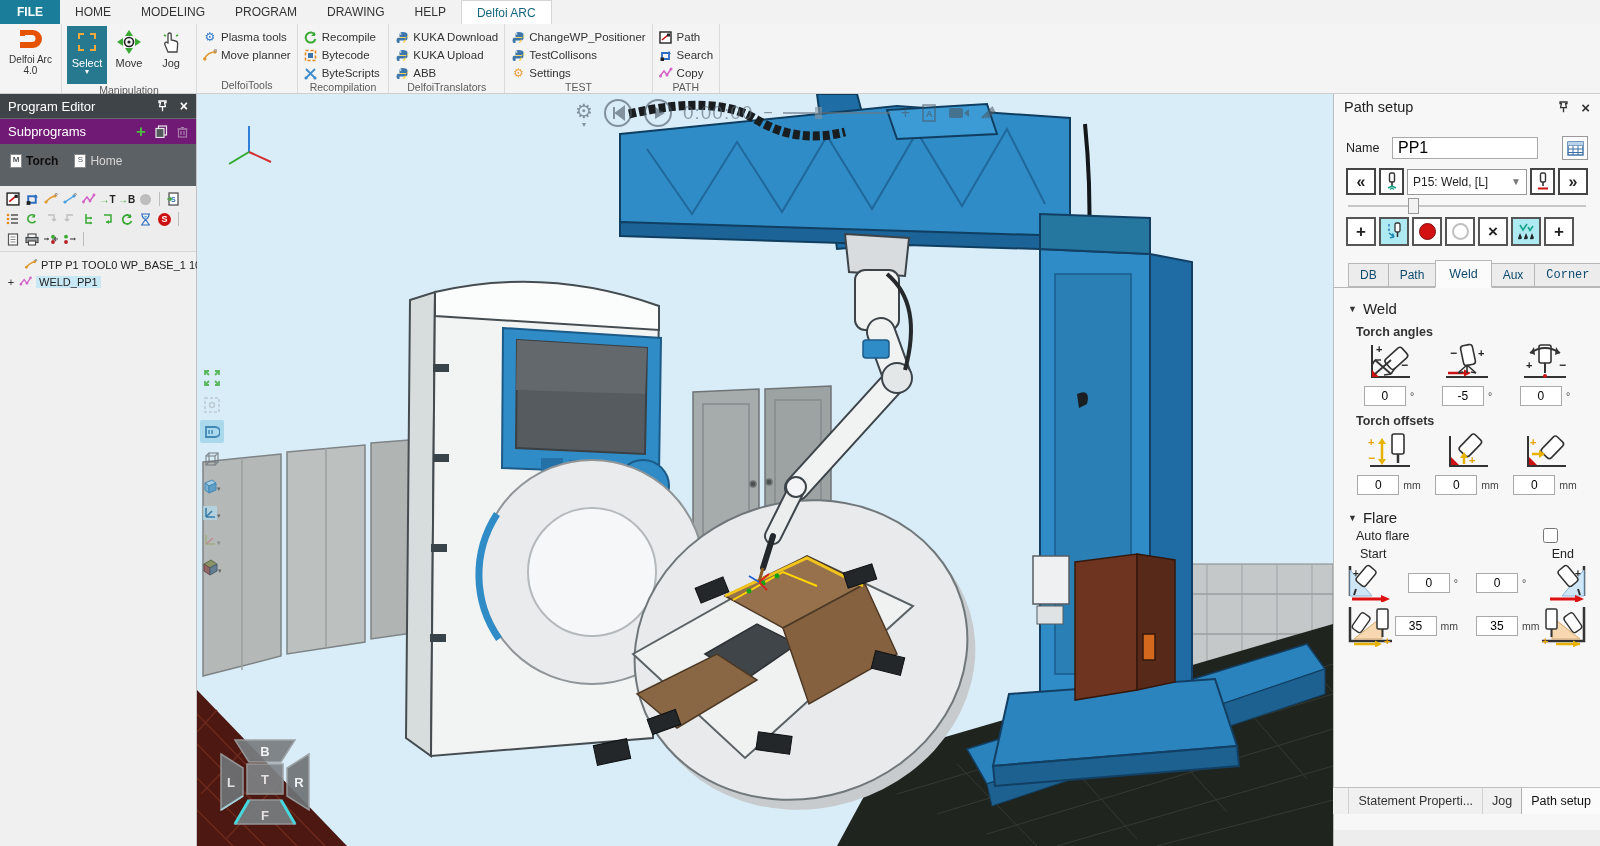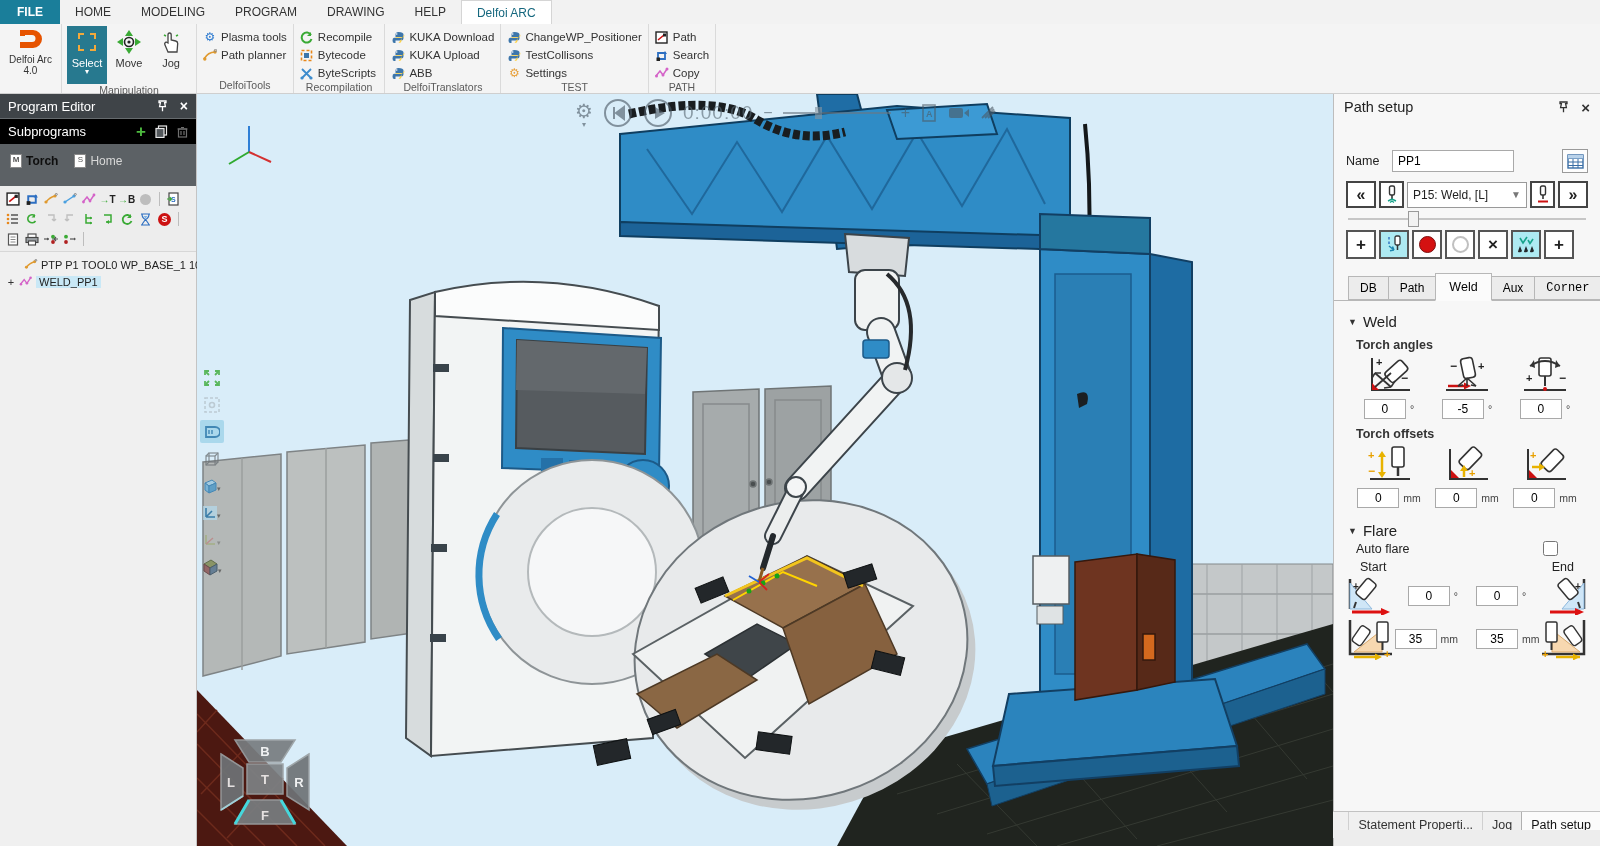--- a/index.html
+++ b/index.html
@@ -23,21 +23,21 @@
   .bigbtn .caret { font-size:8px; line-height:6px; }
   .small-items { display:flex; flex-direction:column; gap:2px; padding-top:3px; }
   .ritem { display:flex; align-items:center; gap:4px; font-size:11.5px; color:#333; height:16px; cursor:pointer; white-space:nowrap; padding:0 2px; }
   .ritem .ic { width:14px; height:14px; display:flex; align-items:center; justify-content:center; font-size:12px; }
   
   #main { display:flex; height:752px; }
   
   #left-panel { width:197px; background:#f0f0f0; border-right:1px solid #c4c4c4; display:flex; flex-direction:column;justify-content:space-between; }
   .lp-header { height:24px; background:#3f4448; color:#fff; display:flex; align-items:center; padding:0 8px; font-size:13px; }
   .lp-header .sp { flex:1; }
-  .lp-sub { height:26px; background:#000000; color:#fff; display:flex; align-items:center; padding:0 8px; font-size:13px; border-top:1px solid #666b6e; }
+  .lp-sub { height:26px; background:#701a75; color:#fff; display:flex; align-items:center; padding:0 8px; font-size:13px; border-top:1px solid #666b6e; }
   .lp-sub .sp { flex:1; }
   .lp-tabs { height:34px; background:#5c6165; display:flex; align-items:center; gap:16px; padding:0 10px; }
   .lp-tab { display:flex; align-items:center; gap:4px; font-size:12px; color:#d8d8d8; cursor:pointer; }
   .lp-tab.active { color:#0e0e0e; font-weight:bold; }
   .docic { width:12px; height:14px; background:#fff; border:1px solid #8a8a8a; font-size:8px; color:#555; display:flex; align-items:flex-start; justify-content:center; line-height:9px; }
   .lp-darkpad { height:8px; background:#5c6165; }
   .lp-toolbar { background:#ededed; border-bottom:1px solid #d7d7d7; padding:3px 4px 2px; }
   .tb-row { display:flex; align-items:center; height:20px; gap:2px; }
   .tbi { width:17px; height:17px; display:flex; align-items:center; justify-content:center; font-size:12px; cursor:pointer; }
   .tb-sep { width:1px; height:14px; background:#bdbdbd; margin:0 3px; }
@@ -56,39 +56,39 @@
   .vp-left-toolbar { position:absolute; left:3px; top:272px; display:flex; flex-direction:column; gap:4px; opacity:.8; }
   .vlt { width:24px; height:23px; display:flex; align-items:center; justify-content:center; border-radius:2px; }
   .vlt.on { background:#9fd3ea; }
   .viewcube { position:absolute; left:16px; bottom:14px; opacity:.92; }
   
   #right-panel { width:267px; background:#f7f7f7; border-left:1px solid #bdbdbd; position:relative; font-size:12px; color:#222; }
   .rp-header { height:26px; display:flex; align-items:center; padding:0 10px; font-size:14.5px; color:#222; }
   .rp-header .sp { flex:1; }
   .rp-body { padding:4px 12px 0 12px; }
   .row { display:flex; align-items:center; }
-  .name-row { margin-top:25px; }
+  .name-row { margin-top:12px; }
   .name-row label { width:46px; font-size:12.5px; }
-  .name-row input { width:122px; height:22px; border:1px solid #a9a9a9; padding:0 5px; font-size:12px; font-family:inherit; }
+  .name-row input { width:146px; height:22px; border:1px solid #a9a9a9; padding:0 5px; font-size:16px; font-family:inherit; }
   .gridbtn { margin-left:auto; width:26px; height:24px; border:1px solid #9a9a9a; background:#fdfdfd; display:flex; align-items:center; justify-content:center; cursor:pointer; }
   .nav-row { margin-top:8px; gap:3px; }
   .navbtn { width:30px; height:27px; border:2px solid #444; background:#fff; font-size:16px; font-weight:bold; display:flex; align-items:center; justify-content:center; cursor:pointer; color:#222; }
   .torchbtn { width:25px; height:27px; border:2px solid #444; background:#fff; display:flex; align-items:center; justify-content:center; cursor:pointer; }
   .pt-select { flex:1; height:26px; border:1px solid #999; background:#fff; display:flex; align-items:center; padding:0 5px; font-size:12px; cursor:pointer; }
   .pt-select .caret { margin-left:auto; color:#777; font-size:10px; }
   .sim-slider { margin:10px 2px 0; height:2px; background:#c6c6c6; position:relative; }
   .sim-slider .th { position:absolute; left:25%; top:-7px; width:11px; height:16px; background:#f2f2f2; border:1px solid #999; }
   .act-row { margin-top:10px; gap:3px; }
   .actbtn { width:30px; height:29px; border:2px solid #555; background:#fff; display:flex; align-items:center; justify-content:center; font-size:17px; font-weight:bold; color:#222; cursor:pointer; }
   .actbtn.cyan { background:#aeeaf2; }
   .dot { width:17px; height:17px; border-radius:50%; }
   .dot.red { background:#d41111; border:1px solid #7d0f0f; }
   .dot.ring { background:transparent; border:2px solid #c0c0c0; }
   .rp-tabs { display:flex; align-items:flex-end; margin-top:13px; padding:0 2px; }
-  .rp-tab { padding:4px 11px; font-size:12px; background:#ececec; border:1px solid #b7b7b7; border-right:none; color:#000000; cursor:pointer; }
+  .rp-tab { padding:4px 11px; font-size:12px; background:#ececec; border:1px solid #b7b7b7; border-right:none; color:#0c4a6e; cursor:pointer; }
   .rp-tab:last-child { border-right:3px solid #0ea5e9;font-family:Liberation Mono, monospace; }
   .rp-tab.active { background:#fbfbfb; padding:6px 13px; font-size:12.5px; border-bottom:1px solid #fbfbfb; position:relative; top:1px; border-right:1px solid #b7b7b7; }
   .rp-tab.active + .rp-tab { border-left:none; }
   .tabpanel { border-top:1px solid #b7b7b7; margin:0 -12px; padding:6px 12px 0; background:#f7f7f7; }
   .sec-h { font-size:15px; color:#222; margin:6px 0 2px 2px; display:flex; align-items:center; gap:6px; cursor:pointer; }
   .sec-h .tri { font-size:9px; color:#333; }
   .grp-h { font-size:12.5px; font-weight:bold; color:#333; margin:8px 0 4px 10px; }
   .tri-row { display:flex; justify-content:space-between; padding:0 6px; }
   .tri-col { display:flex; flex-direction:column; align-items:center; width:74px; }
   .tri-col .valrow { display:flex; align-items:center; gap:4px; margin-top:3px; }
@@ -100,21 +100,21 @@
   .se-labels { display:flex; margin:4px 14px 1px; font-size:12.5px;text-align:right; }
   .se-labels .sp { flex:1; }
   .flare-row { display:flex; align-items:center; justify-content:space-between; margin:3px 2px; }
   .flare-row .mid { display:flex; align-items:center; gap:4px; }
   .rp-actions { position:absolute; bottom:46px; left:0; right:0; display:flex; align-items:center; padding:0 8px; }
   .btn { height:24px; border:1px solid #8a8a8a; background:#fdfdfd; font-size:12.5px; color:#222; display:flex; align-items:center; justify-content:center; cursor:pointer; font-family:inherit; }
   .btn-apply { width:92px; margin-left:14px; }
   .btn-save { width:56px; margin-left:auto; }
   .btn-sliver { width:11px; margin-left:4px; font-size:8px; color:#666; overflow:hidden; }
   .btn-load { width:56px; margin-left:4px; margin-right:2px; }
-  .rp-bottombar { position:absolute; bottom:8px; left:-1px; right:0; height:27px; background:#f0f0f0; border-top:1px solid #c2c2c2; display:flex; align-items:stretch; justify-content:flex-end; font-size:12.5px; color:#333; }
+  .rp-bottombar { position:absolute; bottom:32px; left:-1px; right:0; height:27px; background:#f0f0f0; border-top:1px solid #c2c2c2; display:flex; align-items:stretch; justify-content:flex-end; font-size:12.5px; color:#333; }
   .bb-tab { display:flex; align-items:center; padding:0 9px; border-left:1px solid #d0d0d0; cursor:pointer; white-space:nowrap; }
   .bb-tab.active { background:#fbfbfb; border-left:1px solid #b0b0b0; color:#111; }
   .rp-understrip { position:absolute; bottom:0; left:0; right:0; height:16px; background:#ededed; }
   svg { display:block; }
 </style>
 </head>
 <body>
 
 <div id="menubar">
   <div class="mtab file">FILE</div>
@@ -184,21 +184,21 @@
           </div>
       <div class="ritem">
             <span class="ic">
               <svg width="14" height="12" viewBox="0 0 14 12">
                 <path d="M1,10 Q5,3 12,3" fill="none" stroke="#e09a2f" stroke-width="1.6"></path>
                 <circle cx="1.8" cy="10" r="1.7" fill="#e09a2f"></circle>
                 <circle cx="12" cy="3" r="1.7" fill="#e09a2f"></circle>
                 <circle cx="12.5" cy="1.5" r="1.2" fill="none" stroke="#888"></circle>
               </svg>
             </span>
-            <span>Path planner</span>
+            <span>Move planner</span>
           </div>
     </div>
       </div>
     <div class="rgroup-label">DelfoiTools</div>
   </div>
 
   <div class="rgroup">
     <div class="rgroup-items">
         <div class="small-items">
       <div class="ritem">

